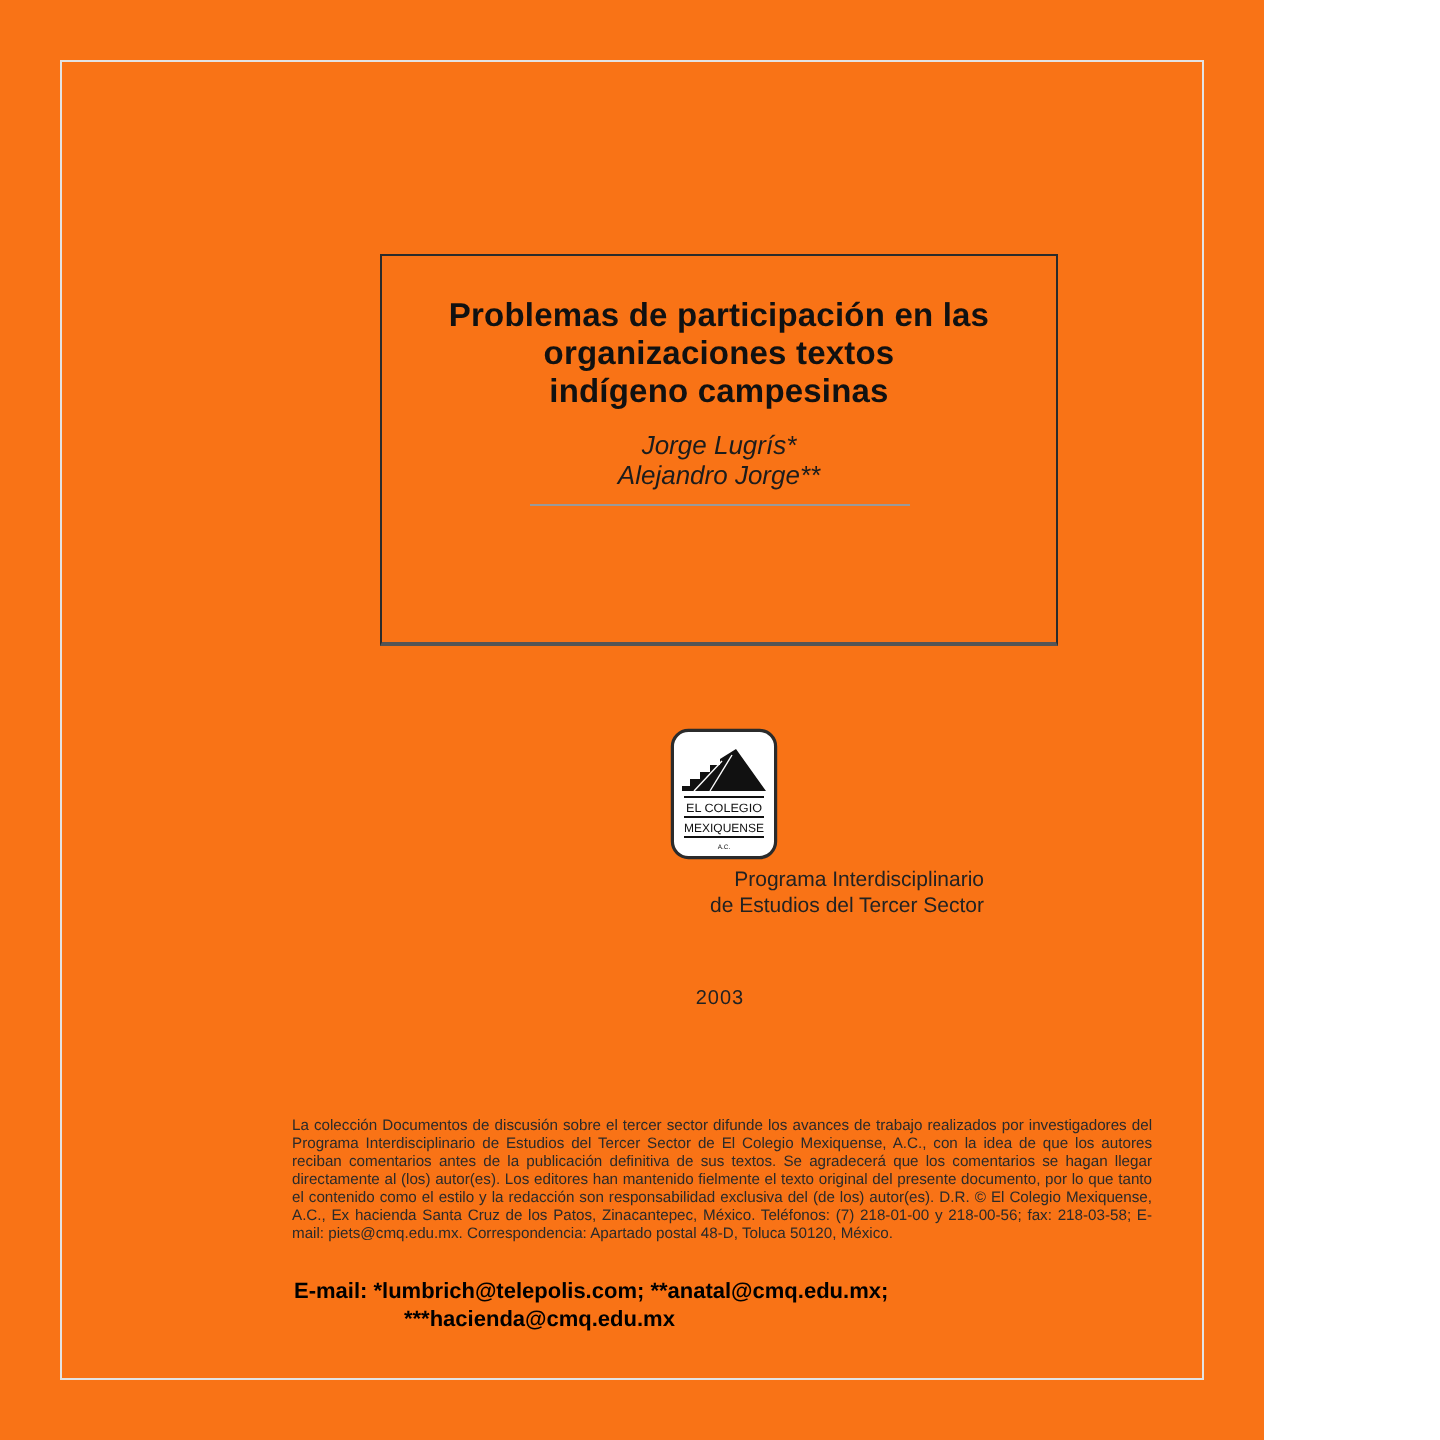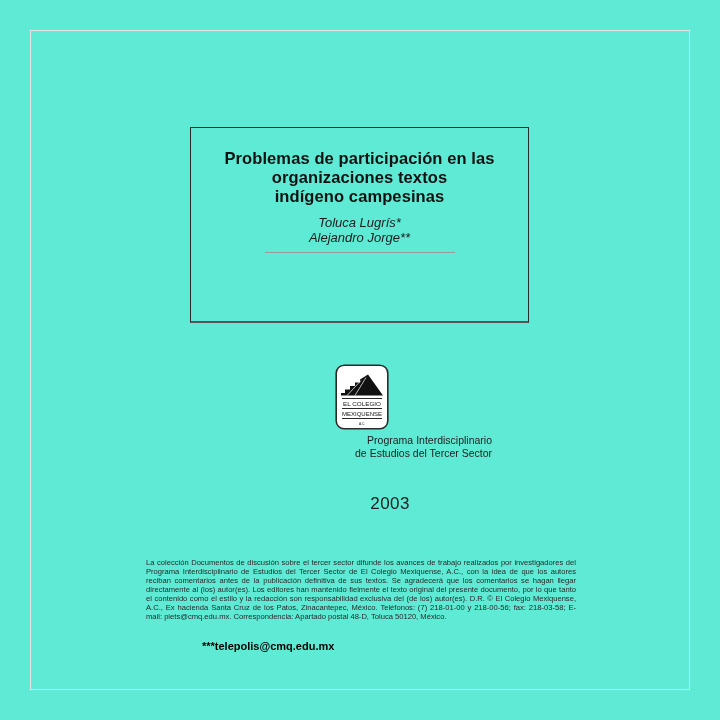--- a/index.html
+++ b/index.html
@@ -1,19 +1,19 @@
 <!DOCTYPE html>
 <html><head>
 <meta charset="utf-8">
 <style>
   html,body{margin:0;padding:0;background:#fff;}
   .page{
     position:relative;
-    width:720px;height:720px;
-    background:#5eead4;
+    width:632px;height:720px;
+    background:#f97316;
     font-family:"Liberation Sans", sans-serif;
     color:#1a1a1a;
     overflow:hidden;
   }
   .outer-frame{
     position:absolute;
     left:30px;top:30px;right:30px;bottom:30px;
     border:1px solid #e3e3e3;
     pointer-events:none;
   }
@@ -63,22 +63,22 @@
     width:260px;
     text-align:right;
     font-size:10.5px;
     line-height:13px;
     color:#222;
   }
   .year{
     position:absolute;
     left:310px;top:494px;
     width:100px;
-    text-align:right;
-    font-size:17px;
+    text-align:center;
+    font-size:10px;
     letter-spacing:.5px;
     color:#222;
   }
   .colophon{
     position:absolute;
     left:146px;top:558px;
     width:430px;
     font-size:7.6px;
     line-height:9px;
     text-align:justify;
@@ -102,21 +102,21 @@
 
 <div class="page">
 
   <div class="outer-frame"></div>
 
   <div class="title-box">
     <div class="title-line">Problemas de participación en las</div>
     <div class="title-line">organizaciones textos</div>
     <div class="title-line">indígeno campesinas</div>
     <div class="authors">
-      <div class="author-line">Toluca Lugrís*</div>
+      <div class="author-line">Jorge Lugrís*</div>
       <div class="author-line">Alejandro Jorge**</div>
     </div>
     <div class="box-rule"></div>
   </div>
 
   <div class="logo-wrap">
     <svg viewBox="0 0 54 66" width="54" height="66">
       <rect x="1.2" y="1.2" width="51.6" height="63.6" rx="8" fill="#ffffff" stroke="#2b2b2b" stroke-width="1.6"></rect>
       <polygon points="6,31.5 6,29 10,29 10,25.5 15,25.5 15,22 20,22 20,18.5 25,18.5 25,15.5 33,10.5 48,31.5" fill="#111111"></polygon>
       <line x1="12" y1="31.5" x2="26" y2="16.5" stroke="#ffffff" stroke-width="0.7"></line>
@@ -133,16 +133,17 @@
   <div class="program">
     <div>Programa Interdisciplinario</div>
     <div>de Estudios del Tercer Sector</div>
   </div>
 
   <div class="year">2003</div>
 
   <div class="colophon"><span>La colección </span><span class="italic">Documentos de discusión sobre el tercer sector</span><span> difunde los avances de trabajo realizados por investigadores del Programa Interdisciplinario de Estudios del Tercer Sector de El Colegio Mexiquense, A.C., con la idea de que los autores reciban comentarios antes de la publicación definitiva de sus textos. Se agradecerá que los comentarios se hagan llegar directamente al (los) autor(es). Los editores han mantenido fielmente el texto original del presente documento, por lo que tanto el contenido como el estilo y la redacción son responsabilidad exclusiva del (de los) autor(es). D.R. © El Colegio Mexiquense, A.C., Ex hacienda Santa Cruz de los Patos, Zinacantepec, México. Teléfonos: (7) 218-01-00 y 218-00-56; fax: 218-03-58; E-mail: piets@cmq.edu.mx. Correspondencia: Apartado postal 48-D, Toluca 50120, México.</span></div>
 
   <div class="emails">
-    <div class="line2">***telepolis@cmq.edu.mx</div>
+    <div class="line1">E-mail: *lumbrich@telepolis.com; **anatal@cmq.edu.mx;</div>
+    <div class="line2">***hacienda@cmq.edu.mx</div>
   </div>
 
 </div>
 
 </body></html>

